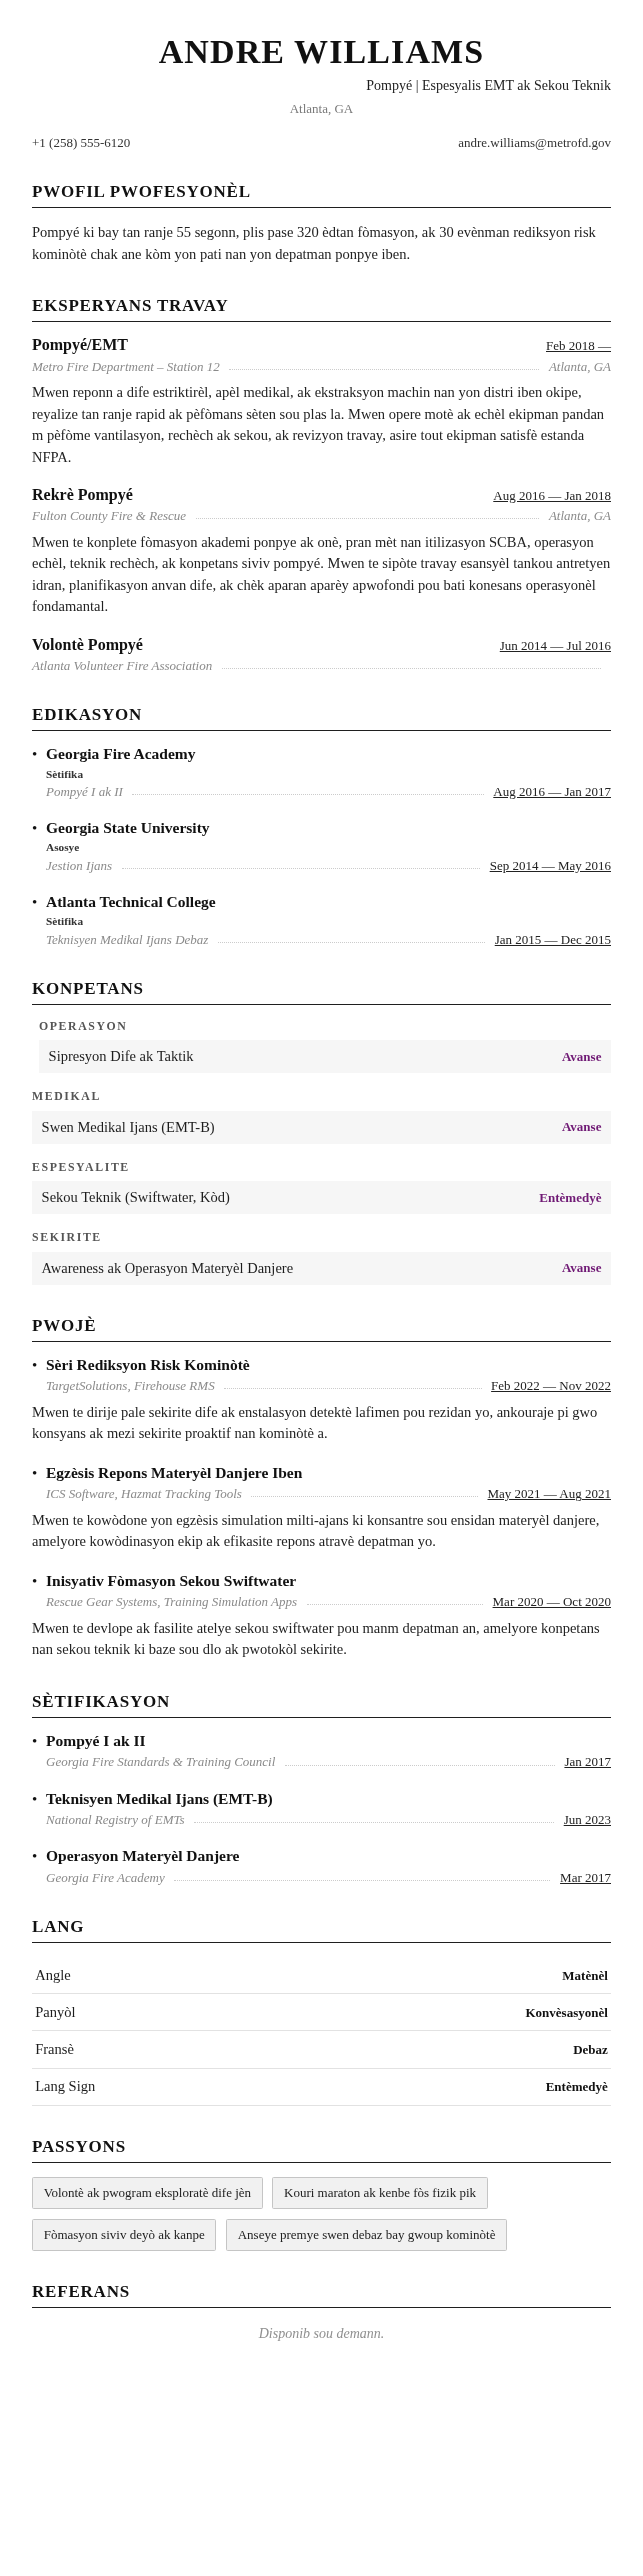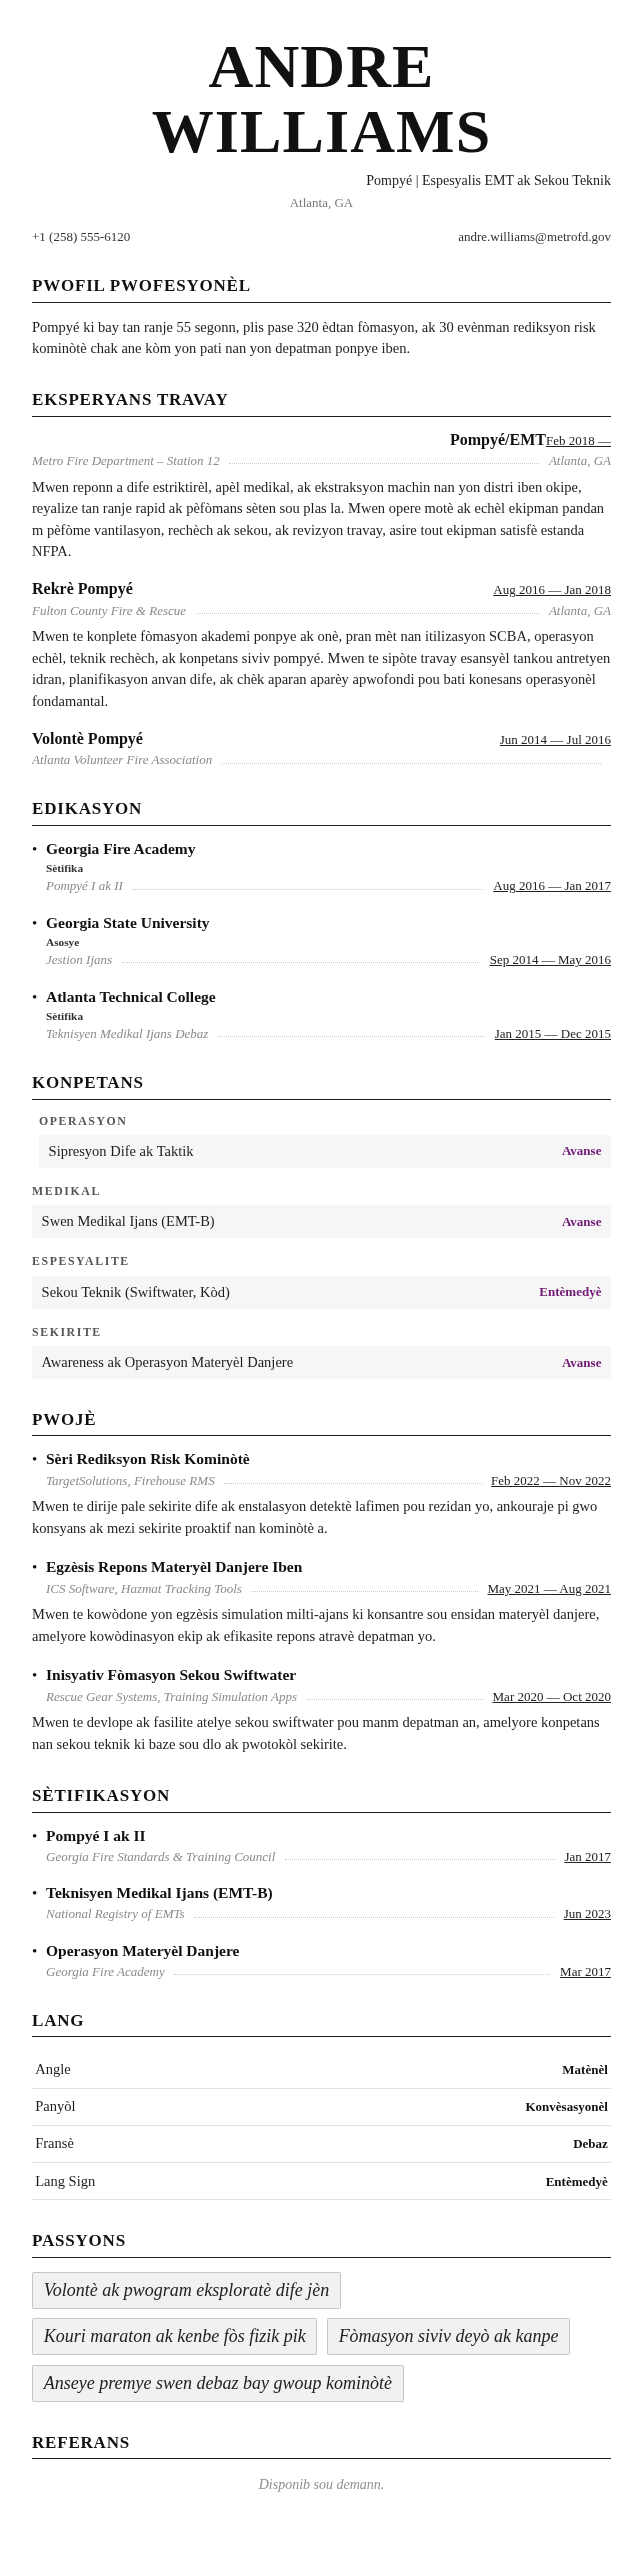--- a/index.html
+++ b/index.html
@@ -6,37 +6,37 @@
   html,body { background:#ffffff; }
   body {
     width:643px;
     font-family:"Liberation Serif","DejaVu Serif",serif;
     color:#222222;
   }
   .page { width:643px; min-height:2576px; padding:34px 32px 48px; background:#ffffff; }
 
   
   .header { text-align:center; }
-  .name { font-size:62px; font-weight:700; letter-spacing:1.1px; color:#111111; line-height:1.05; }
+  .name { font-size:34px; font-weight:700; letter-spacing:1.1px; color:#111111; line-height:1.05; }
   .subtitle { font-size:14px; margin-top:8.6px; color:#1d1d1d;text-align:right; }
   .loc { font-size:13px; color:#7a7a7a; margin-top:6.4px; }
   .contact { display:flex; justify-content:space-between; font-size:13px; color:#333333; margin-top:18px; }
 
   
   .section { margin-top:31px; }
   .section-title {
     font-size:17px; font-weight:700; letter-spacing:0.8px;
     padding-bottom:5.4px; border-bottom:1.6px solid #1f1f1f; color:#111111;
   }
   .section-body { margin-top:14px; }
 
   
   .row { display:flex; align-items:baseline; }
   .head-row { justify-content:space-between; margin-top:18px; }
-  .head-row.first { margin-top:0;justify-content:flex-end; }
+  .head-row.first { margin-top:0; }
   .role { font-size:16px; font-weight:700; color:#111111; }
   .dates { font-size:13px; color:#222222; white-space:nowrap;text-decoration:underline; }
   .muted-it { font-style:italic; color:#8a8a8a; font-size:13px; }
   .sub-row { margin-top:4.3px; }
   .leader { flex:1; border-bottom:1.1px dotted #cccccc; margin:0 9.6px; align-self:flex-end; margin-bottom:4.8px; min-width:21.4px; }
   p.desc { font-size:14.5px; line-height:1.48; color:#222222; margin-top:7.5px; }
 
   
   .bullet-item { margin-top:19.3px; }
   .bullet-item.first { margin-top:0; }
@@ -63,21 +63,21 @@
     display:flex; justify-content:space-between; align-items:baseline;
     padding:9.6px 3.2px; border-bottom:0.5px solid #e2e2e2;
   }
   .lang-name { font-size:14.5px; color:#1d1d1d; }
   .lang-level { font-size:13px; font-weight:700; color:#111111; }
 
   
   .chips { display:flex; flex-wrap:wrap; gap:9.6px; }
   .chip {
     border:0.5px solid #c5c5c5; background:#f1f1f1; border-radius:1.6px;
-    padding:7px 10.7px; font-size:18px; color:#222222;font-style:italic;
+    padding:7px 10.7px; font-size:13px; color:#222222;
   }
 
   
   .ref-note { text-align:center; font-style:italic; color:#8f8f8f; font-size:14px; margin-top:18px; }
 </style>
 </head>
 <body>
 
 <div class="page">
 

